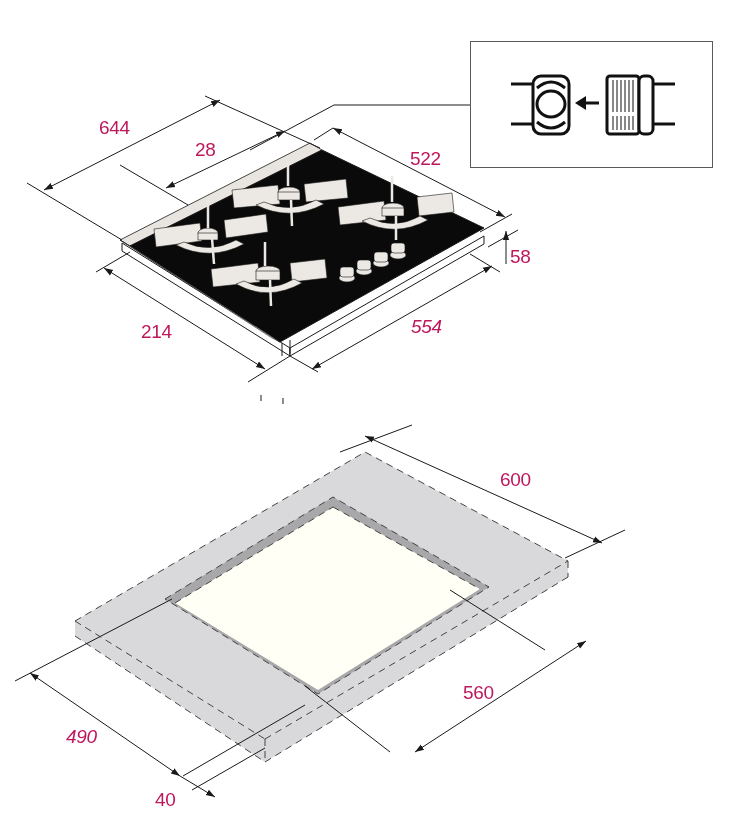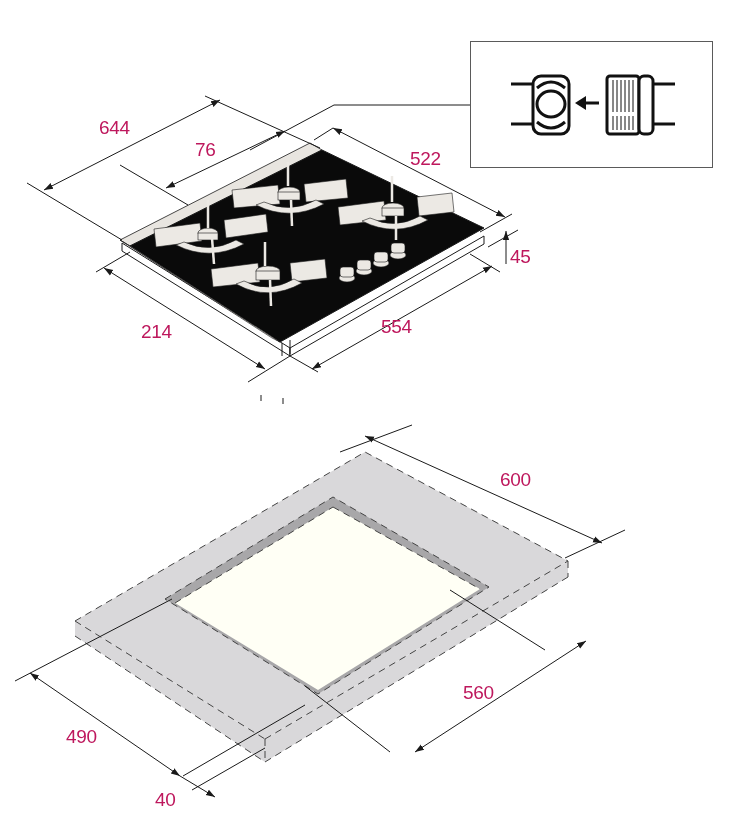--- a/index.html
+++ b/index.html
@@ -196,22 +196,22 @@
           <line x1="162" y1="74" x2="162" y2="88"></line>
       </g>
       <rect x="168" y="34" width="14" height="58" rx="5"></rect>
       <line x1="182" y1="42" x2="204" y2="42"></line>
       <line x1="182" y1="82" x2="204" y2="82"></line>
     </g>
   </svg>
 </div>
 
 <div class="dim-label" style="left:99px;top:118px;">644</div>
-<div class="dim-label" style="left:195px;top:140px;">76</div>
+<div class="dim-label" style="left:195px;top:140px;">28</div>
 <div class="dim-label" style="left:410px;top:149px;text-align:right;">522</div>
-<div class="dim-label" style="left:510px;top:247px;">45</div>
+<div class="dim-label" style="left:510px;top:247px;">58</div>
 <div class="dim-label" style="left:141px;top:322px;">214</div>
-<div class="dim-label" style="left:381px;top:317px;">554</div>
+<div class="dim-label" style="left:411px;top:317px;font-style:italic;">554</div>
 
 <div class="dim-label" style="left:500px;top:470px;">600</div>
 <div class="dim-label" style="left:463px;top:683px;text-align:center;">560</div>
-<div class="dim-label" style="left:66px;top:727px;">490</div>
+<div class="dim-label" style="left:66px;top:727px;font-style:italic;">490</div>
 <div class="dim-label" style="left:155px;top:790px;">40</div>
 
 </body></html>

